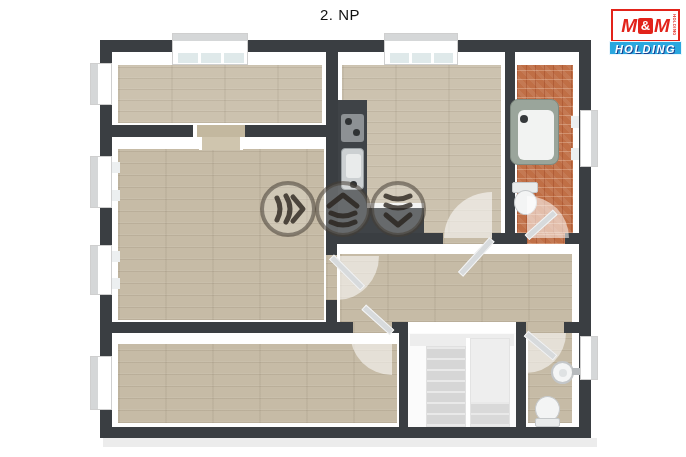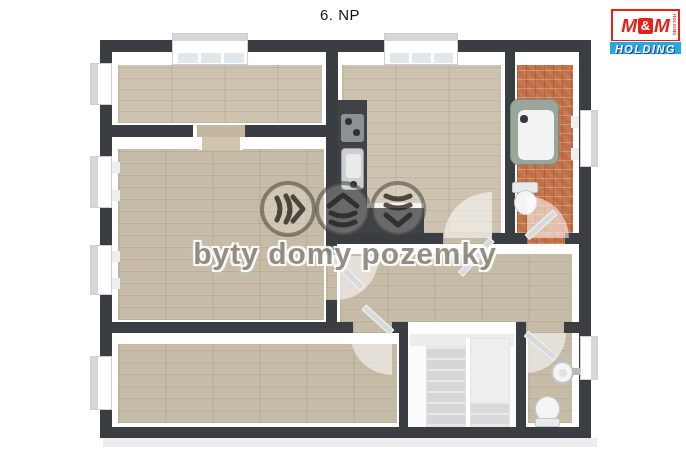--- a/index.html
+++ b/index.html
@@ -77,21 +77,21 @@
            color:#8f897d;letter-spacing:1px;
            text-shadow:-2px -2px 0 #fff,2px -2px 0 #fff,-2px 2px 0 #fff,2px 2px 0 #fff,0 0 4px #fff;
            opacity:.92;}
   .wm-icons{left:257px;top:178px;}
 </style>
 </head>
 <body>
 
 <div class="screen">
 
-  <div class="abs floor-title">6. NP</div>
+  <div class="abs floor-title">2. NP</div>
 
   <div>
     <div class="abs logo-box">
       <span class="logo-m">M</span>
       <span class="logo-amp">&amp;</span>
       <span class="logo-m">M</span>
       <span class="abs logo-holding">HOLDING</span>
     </div>
     <div class="abs logo-reality">HOLDING</div>
   </div>
@@ -252,15 +252,14 @@
         <path d="M74 35 Q86 41 98 35"></path>
         <path d="M74 44 Q86 50 98 44"></path>
       </g>
       <g>
         <path d="M129 18 Q141 24 153 18"></path>
         <path d="M129 27 Q141 33 153 27"></path>
         <path d="M129 37 L141 47 L153 37"></path>
       </g>
     </g>
   </svg>
-  <div class="abs wm-text">byty domy pozemky</div>
 
 </div>
 
 </body></html>

